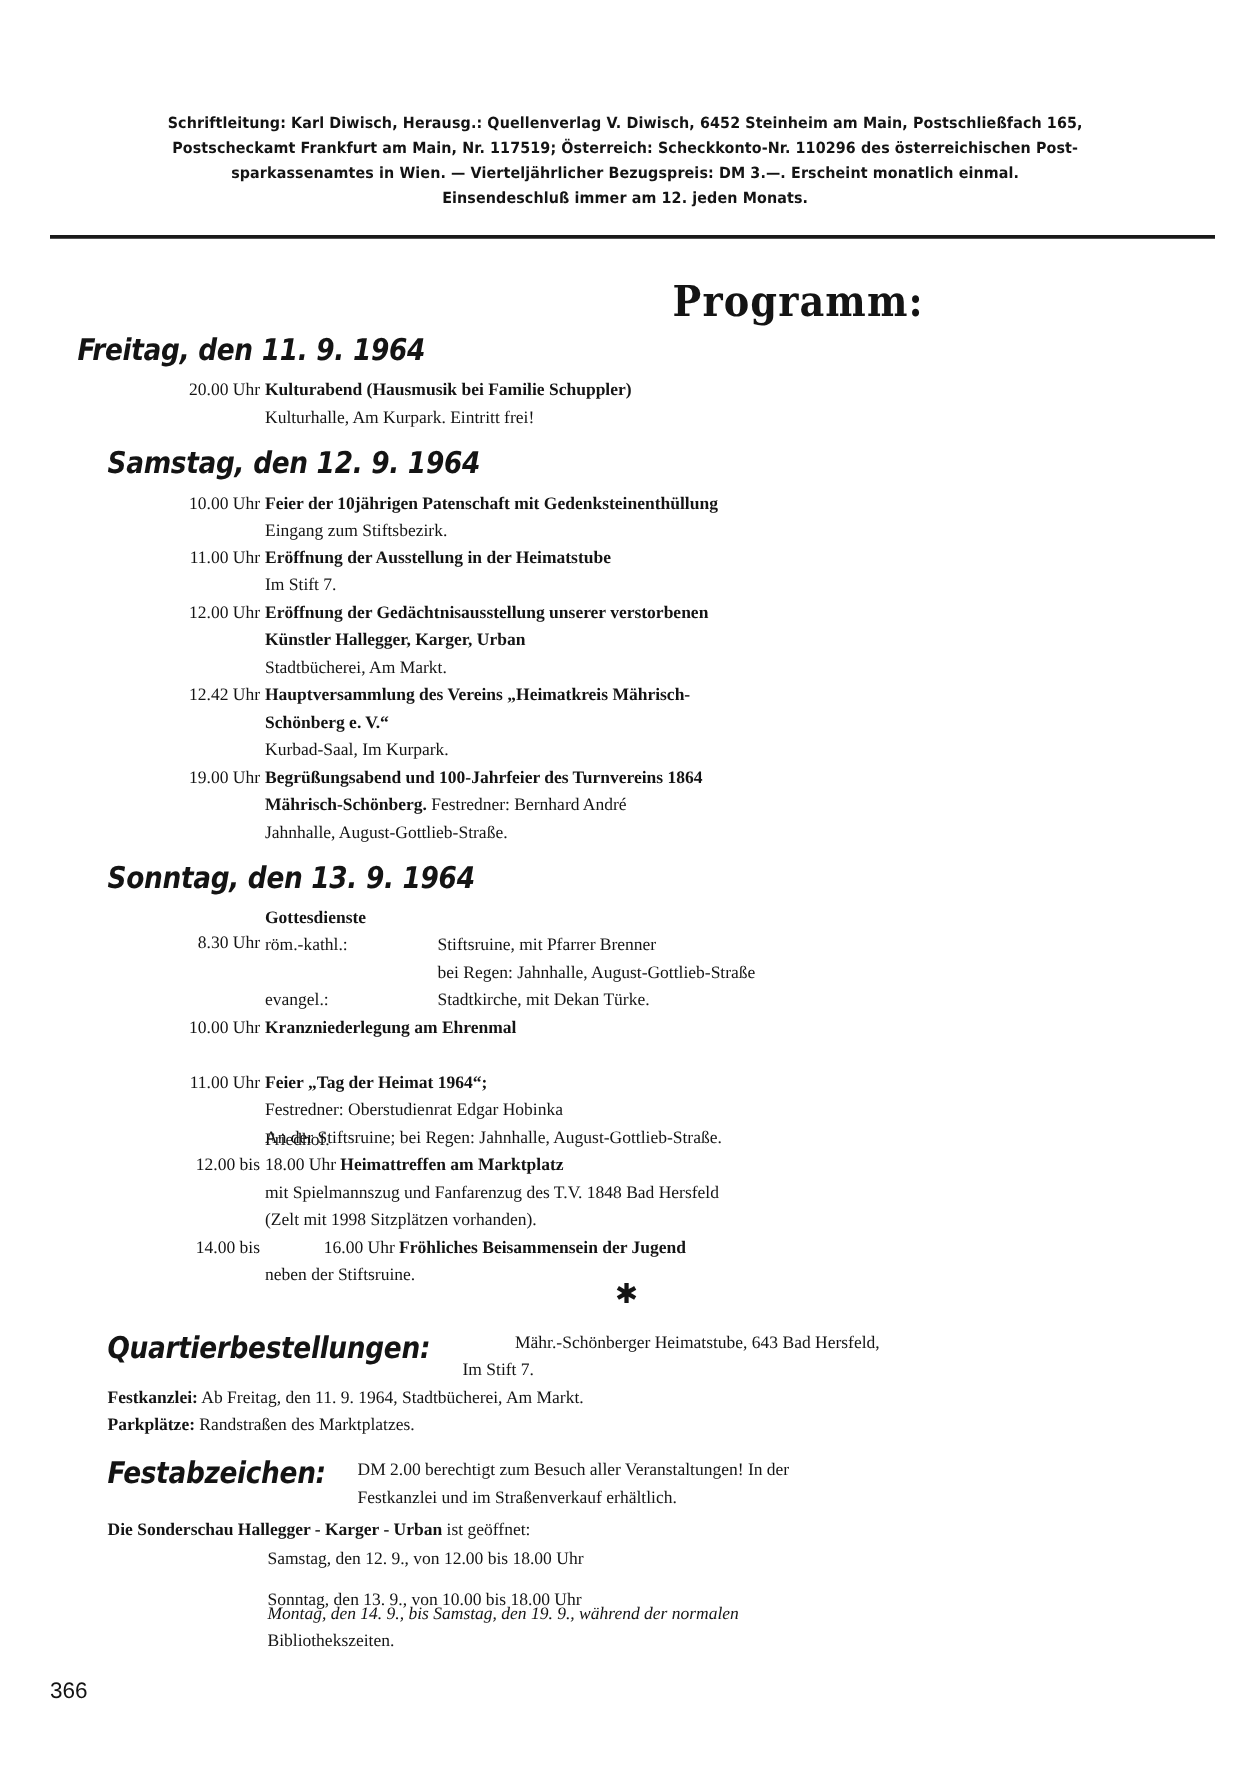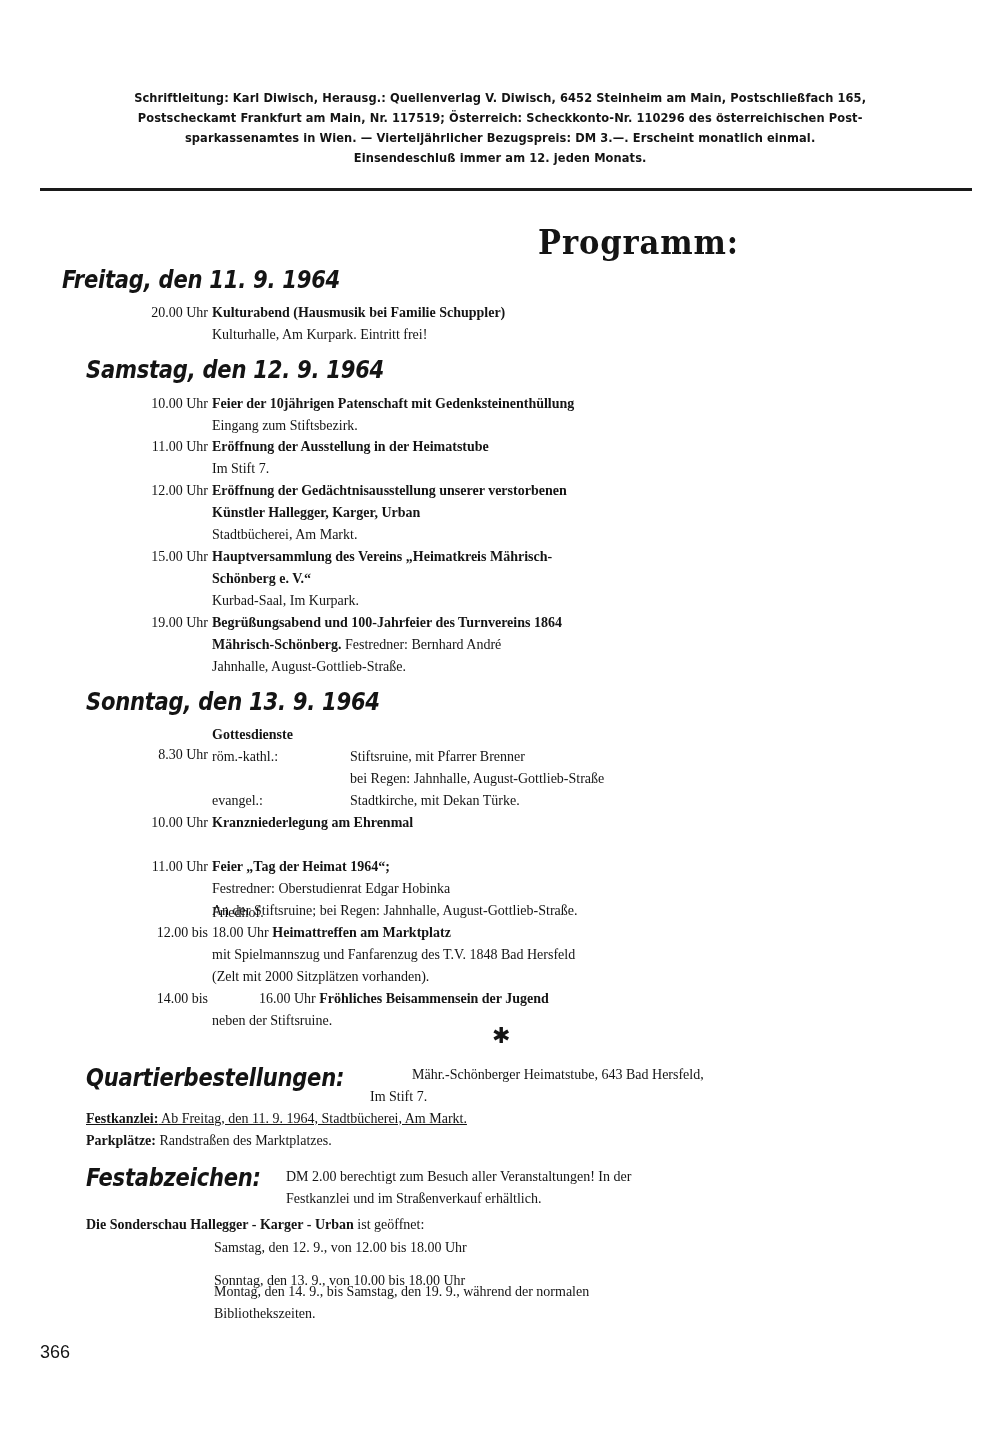--- a/index.html
+++ b/index.html
@@ -55,21 +55,21 @@
 
 <div class="abs serif time" style="left:84px;top:436px;">11.00 Uhr</div>
 <div class="abs serif txt" style="top:436px;"><b>Eröffnung der Ausstellung in der Heimatstube</b></div>
 <div class="abs serif txt" style="top:458px;">Im Stift 7.</div>
 
 <div class="abs serif time" style="left:84px;top:480px;">12.00 Uhr</div>
 <div class="abs serif txt" style="top:480px;"><b>Eröffnung der Gedächtnisausstellung unserer verstorbenen</b></div>
 <div class="abs serif txt" style="top:502px;"><b>Künstler Hallegger, Karger, Urban</b></div>
 <div class="abs serif txt" style="top:524px;">Stadtbücherei, Am Markt.</div>
 
-<div class="abs serif time" style="left:84px;top:546px;">15.00 Uhr</div>
+<div class="abs serif time" style="left:84px;top:546px;">12.42 Uhr</div>
 <div class="abs serif txt" style="top:546px;"><b>Hauptversammlung des Vereins „Heimatkreis Mährisch-</b></div>
 <div class="abs serif txt" style="top:568px;"><b>Schönberg e. V.“</b></div>
 <div class="abs serif txt" style="top:590px;text-align:center;">Kurbad-Saal, Im Kurpark.</div>
 
 <div class="abs serif time" style="left:84px;top:612px;">19.00 Uhr</div>
 <div class="abs serif txt" style="top:612px;"><b>Begrüßungsabend und 100-Jahrfeier des Turnvereins 1864</b></div>
 <div class="abs serif txt" style="top:634px;"><b>Mährisch-Schönberg.</b><span> Festredner: Bernhard André</span></div>
 <div class="abs serif txt" style="top:656px;">Jahnhalle, August-Gottlieb-Straße.</div>
 
 <div class="abs dayhead" style="left:86px;top:688px;">Sonntag, den 13. 9. 1964</div>
@@ -86,38 +86,38 @@
 <div class="abs serif txt" style="top:866px;margin-top:36px;">Friedhof.</div>
 
 <div class="abs serif time" style="left:84px;top:856px;">11.00 Uhr</div>
 <div class="abs serif txt" style="top:856px;"><b>Feier „Tag der Heimat 1964“;</b></div>
 <div class="abs serif txt" style="top:878px;">Festredner: Oberstudienrat Edgar Hobinka</div>
 <div class="abs serif txt" style="top:900px;">An der Stiftsruine; bei Regen: Jahnhalle, August-Gottlieb-Straße.</div>
 
 <div class="abs serif time" style="left:84px;top:922px;">12.00 bis</div>
 <div class="abs serif txt" style="top:922px;"><span>18.00 Uhr</span> <b>Heimattreffen am Marktplatz</b></div>
 <div class="abs serif txt" style="top:944px;">mit Spielmannszug und Fanfarenzug des T.V. 1848 Bad Hersfeld</div>
-<div class="abs serif txt" style="top:966px;">(Zelt mit 2000 Sitzplätzen vorhanden).</div>
+<div class="abs serif txt" style="top:966px;">(Zelt mit 1998 Sitzplätzen vorhanden).</div>
 
 <div class="abs serif time" style="left:84px;top:988px;">14.00 bis</div>
 <div class="abs serif txt" style="top:988px;margin-left:47px;"><span>16.00 Uhr</span> <b>Fröhliches Beisammensein der Jugend</b></div>
 <div class="abs serif txt" style="top:1010px;">neben der Stiftsruine.</div>
 
 <div class="abs star">✱</div>
 
 <div class="abs dayhead" style="left:86px;top:1064px;"><span>Quartierbestellungen</span><span>:</span></div>
 <div class="abs serif" style="left:370px;top:1064px;white-space:nowrap;margin-left:42px;">Mähr.-Schönberger Heimatstube, 643 Bad Hersfeld,</div>
 <div class="abs serif" style="left:370px;top:1086px;white-space:nowrap;">Im Stift 7.</div>
 
-<div class="abs serif" style="left:86px;top:1108px;white-space:nowrap;text-decoration:underline;"><b>Festkanzlei:</b><span> Ab Freitag, den 11. 9. 1964, Stadtbücherei, Am Markt.</span></div>
+<div class="abs serif" style="left:86px;top:1108px;white-space:nowrap;"><b>Festkanzlei:</b><span> Ab Freitag, den 11. 9. 1964, Stadtbücherei, Am Markt.</span></div>
 <div class="abs serif" style="left:86px;top:1130px;white-space:nowrap;"><b>Parkplätze:</b><span> Randstraßen des Marktplatzes.</span></div>
 
 <div class="abs dayhead" style="left:86px;top:1164px;"><span>Festabzeichen</span><span>:</span></div>
 <div class="abs serif" style="left:286px;top:1166px;white-space:nowrap;">DM 2.00 berechtigt zum Besuch aller Veranstaltungen! In der</div>
 <div class="abs serif" style="left:286px;top:1188px;white-space:nowrap;">Festkanzlei und im Straßenverkauf erhältlich.</div>
 
 <div class="abs serif" style="left:86px;top:1214px;white-space:nowrap;"><b>Die Sonderschau Hallegger - Karger - Urban</b><span> ist geöffnet:</span></div>
 <div class="abs serif" style="left:214px;top:1237px;white-space:nowrap;">Samstag, den 12. 9., von 12.00 bis 18.00 Uhr</div>
 <div class="abs serif" style="left:214px;top:1270px;white-space:nowrap;">Sonntag, den 13. 9., von 10.00 bis 18.00 Uhr</div>
-<div class="abs serif" style="left:214px;top:1281px;white-space:nowrap;">Montag, den 14. 9., bis Samstag, den 19. 9., während der normalen</div>
+<div class="abs serif" style="left:214px;top:1281px;white-space:nowrap;font-style:italic;">Montag, den 14. 9., bis Samstag, den 19. 9., während der normalen</div>
 <div class="abs serif" style="left:214px;top:1303px;white-space:nowrap;">Bibliothekszeiten.</div>
 
 <div class="abs pageno">366</div>
 
 </body></html>

